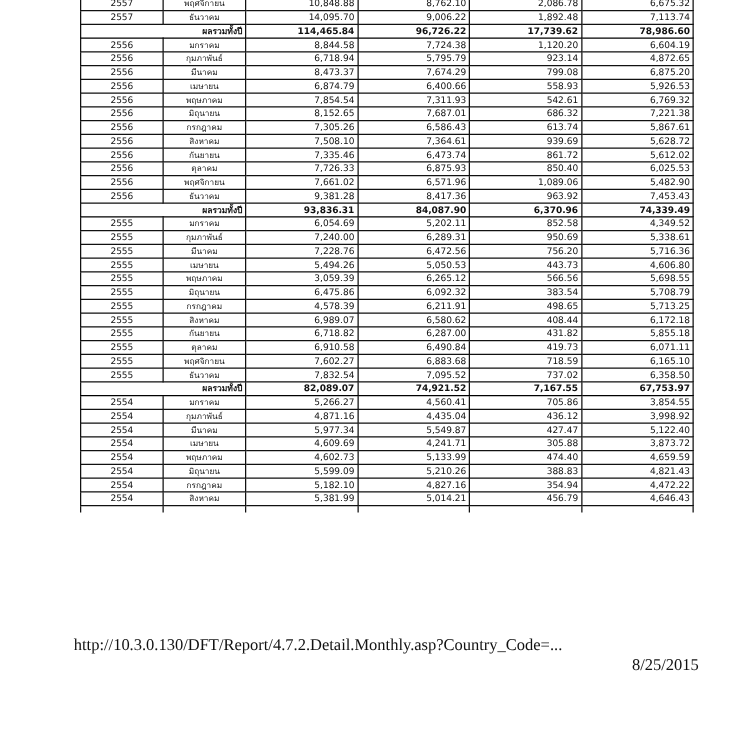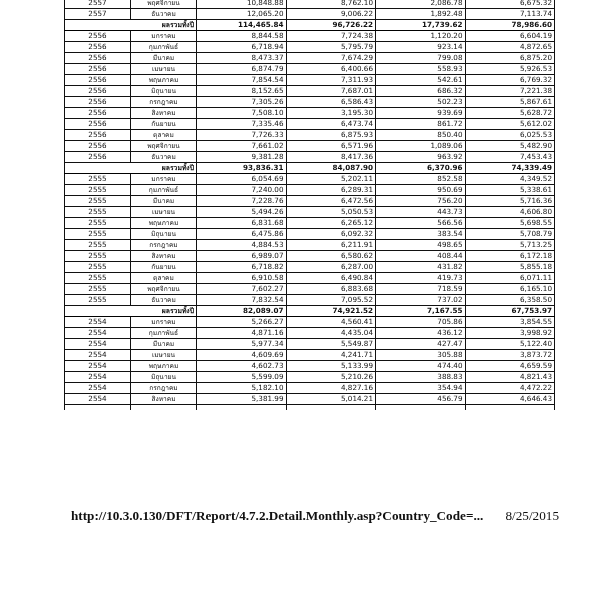--- a/index.html
+++ b/index.html
@@ -10,22 +10,22 @@
     col.c-month { width: 66px; }
     col.c-num { width: 89.5px; }
     td { border: 1px solid #111; height: 10px; padding: 0 2px; font-size: 7.2px; line-height: 10px; white-space: nowrap; overflow: hidden; }
     td.year { text-align: center; }
     td.month { text-align: center; font-size: 6.6px; }
     td.num { text-align: right; }
     tr.total td { font-weight: bold; border-top: 1.6px solid #000; border-bottom: 1.6px solid #000; }
     tr.total td.label { text-align: right; font-size: 6.8px; }
     tr.tail td { height: 5px; border-bottom: none; }
     .footer { position: absolute; left: 59px; top: 508px; width: 500px; font-family: "Liberation Serif", serif; font-size: 13.2px; color: #111; white-space: nowrap; }
-    .footer .url { position: absolute; left: 12px; font-weight: bold; }
-    .footer .date { position: absolute; right: 0; }
+    .footer .url { position: absolute; left: 0; }
+    .footer .date { position: absolute; right: 0; margin-top: 16px; }
   </style>
 </head>
 <body>
 
 <div class="table-wrap">
   <table>
     <colgroup>
       <col class="c-year">
         <col class="c-month">
         <col class="c-num">
@@ -38,21 +38,21 @@
           <td class="year">2557</td>
           <td class="month">พฤศจิกายน</td>
           <td class="num">10,848.88</td>
           <td class="num">8,762.10</td>
           <td class="num">2,086.78</td>
           <td class="num">6,675.32</td>
         </tr>
         <tr>
           <td class="year">2557</td>
           <td class="month">ธันวาคม</td>
-          <td class="num">12,065.20</td>
+          <td class="num">14,095.70</td>
           <td class="num">9,006.22</td>
           <td class="num">1,892.48</td>
           <td class="num">7,113.74</td>
         </tr>
         <tr class="total">
           <td class="label" colspan="2">ผลรวมทั้งปี</td>
           <td class="num">114,465.84</td>
           <td class="num">96,726.22</td>
           <td class="num">17,739.62</td>
           <td class="num">78,986.60</td>
@@ -103,28 +103,28 @@
           <td class="num">8,152.65</td>
           <td class="num">7,687.01</td>
           <td class="num">686.32</td>
           <td class="num">7,221.38</td>
         </tr>
         <tr>
           <td class="year">2556</td>
           <td class="month">กรกฎาคม</td>
           <td class="num">7,305.26</td>
           <td class="num">6,586.43</td>
-          <td class="num">502.23</td>
+          <td class="num">613.74</td>
           <td class="num">5,867.61</td>
         </tr>
         <tr>
           <td class="year">2556</td>
           <td class="month">สิงหาคม</td>
           <td class="num">7,508.10</td>
-          <td class="num">3,195.30</td>
+          <td class="num">7,364.61</td>
           <td class="num">939.69</td>
           <td class="num">5,628.72</td>
         </tr>
         <tr>
           <td class="year">2556</td>
           <td class="month">กันยายน</td>
           <td class="num">7,335.46</td>
           <td class="num">6,473.74</td>
           <td class="num">861.72</td>
           <td class="num">5,612.02</td>
@@ -188,37 +188,37 @@
           <td class="year">2555</td>
           <td class="month">เมษายน</td>
           <td class="num">5,494.26</td>
           <td class="num">5,050.53</td>
           <td class="num">443.73</td>
           <td class="num">4,606.80</td>
         </tr>
         <tr>
           <td class="year">2555</td>
           <td class="month">พฤษภาคม</td>
-          <td class="num">6,831.68</td>
+          <td class="num">3,059.39</td>
           <td class="num">6,265.12</td>
           <td class="num">566.56</td>
           <td class="num">5,698.55</td>
         </tr>
         <tr>
           <td class="year">2555</td>
           <td class="month">มิถุนายน</td>
           <td class="num">6,475.86</td>
           <td class="num">6,092.32</td>
           <td class="num">383.54</td>
           <td class="num">5,708.79</td>
         </tr>
         <tr>
           <td class="year">2555</td>
           <td class="month">กรกฎาคม</td>
-          <td class="num">4,884.53</td>
+          <td class="num">4,578.39</td>
           <td class="num">6,211.91</td>
           <td class="num">498.65</td>
           <td class="num">5,713.25</td>
         </tr>
         <tr>
           <td class="year">2555</td>
           <td class="month">สิงหาคม</td>
           <td class="num">6,989.07</td>
           <td class="num">6,580.62</td>
           <td class="num">408.44</td>

